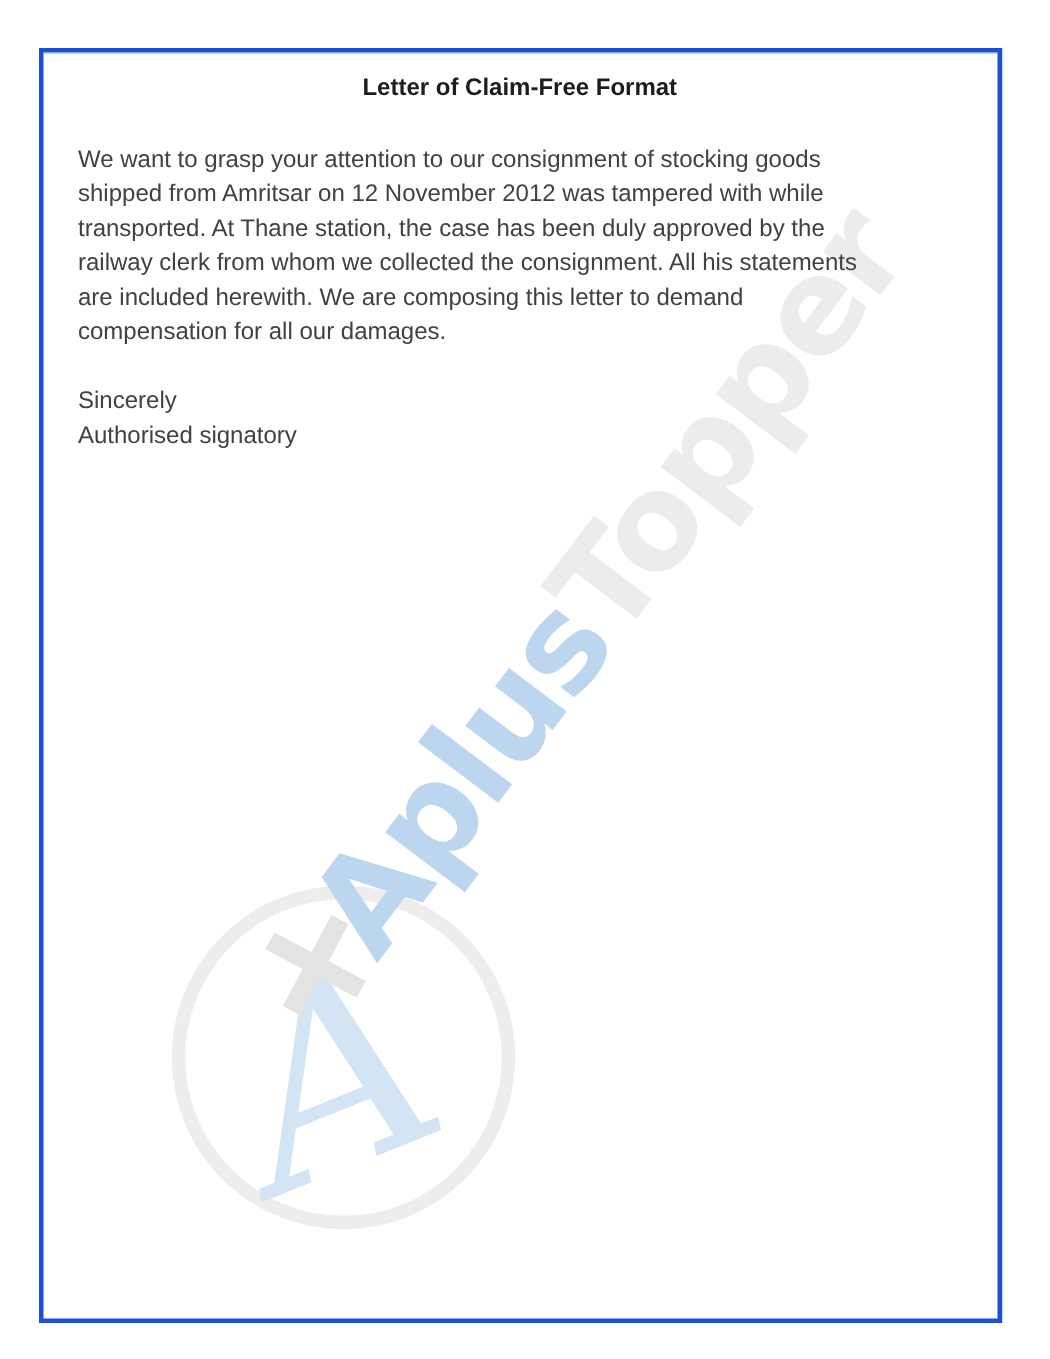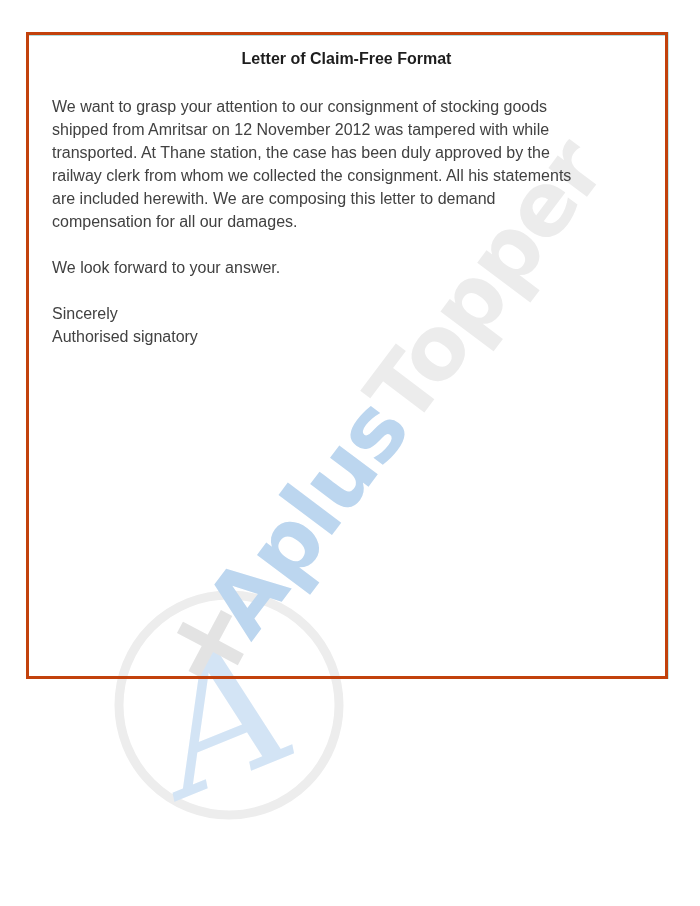--- a/index.html
+++ b/index.html
@@ -36,22 +36,22 @@
     line-height:1;
   }
   .wm-brand .blue { color:#bcd6ef; }
   .wm-brand .gray { color:#ececec; }
   .wm-logo { position:absolute; left:105px; top:580px; }
 
   
   .frame {
     position:absolute;
     left:26px; top:32px;
-    width:642px; height:647px;
-    border:3px solid #c2410c;
+    width:642px; height:850px;
+    border:3px solid #1d4ed8;
     box-shadow: inset 0 1px 0 rgba(26,160,168,0.35), 1px 0 0 rgba(26,160,168,0.25);
     z-index:1;
   }
   .content {
     position:relative;
     z-index:2;
     padding:13px 24px 0 23px;
     font-size:16px;
     line-height:23px;
     color:#414141;
@@ -87,21 +87,20 @@
 
       <h1 class="title">Letter of Claim-Free Format</h1>
 
 
 
 
 
       <div class="block">We want to grasp your attention to our consignment of stocking goods<br>shipped from Amritsar on 12 November 2012 was tampered with while<br>transported. At Thane station, the case has been duly approved by the<br>railway clerk from whom we collected the consignment. All his statements<br>are included herewith. We are composing this letter to demand<br>compensation for all our damages.</div>
 
 
-      <div class="block">We look forward to your answer.</div>
 
       <div class="block">
         <span>Sincerely</span><br>
         <span>Authorised signatory</span>
       </div>
 
     </div>
   </div>
 </div>
 

